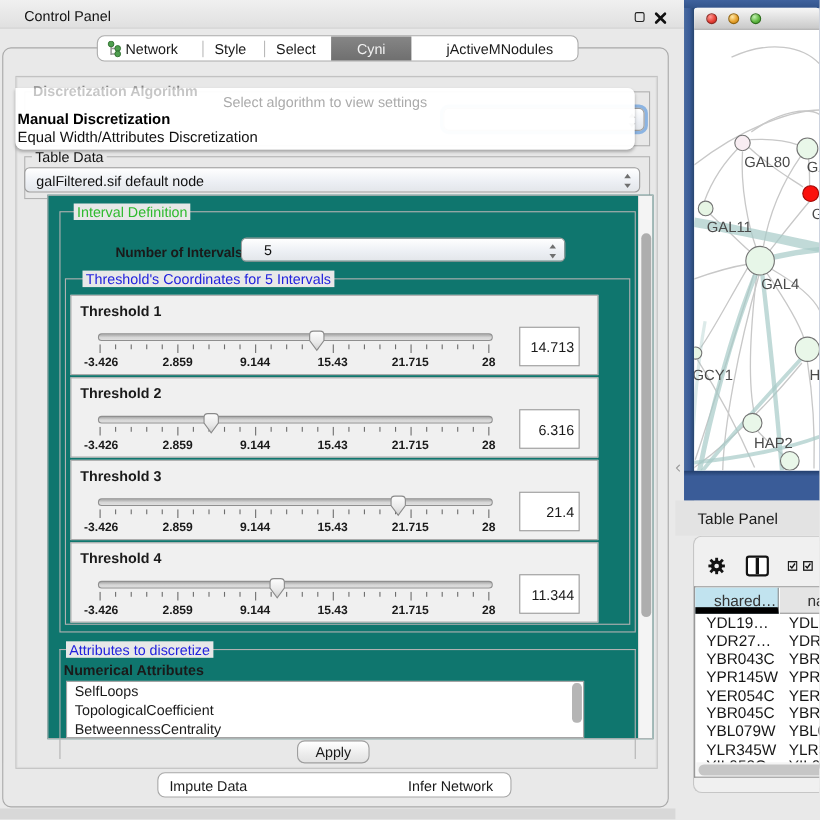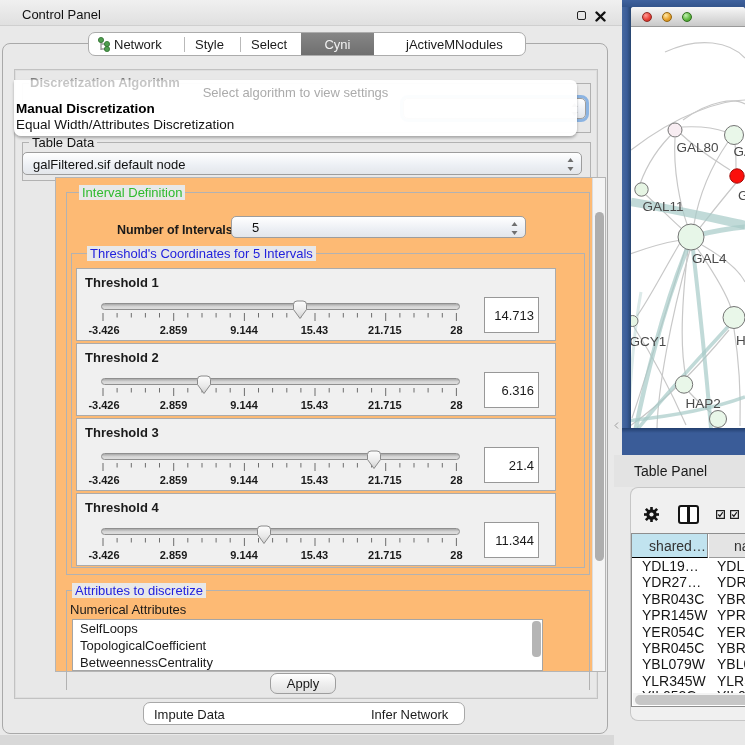--- a/index.html
+++ b/index.html
@@ -34,22 +34,22 @@
   .gtitle { position:absolute; top:-8px; background:#e8e8e8; padding:0 3px; font-size:13px; }
 
   
   .combo { position:absolute; background:linear-gradient(#ffffff,#eceff4 60%,#e3e6ea);
     border:1px solid #9d9d9d; border-radius:5px; }
   .combo .ctext { position:absolute; left:10px; top:3px; font-size:13px; color:#111; }
   .combo .arrows { position:absolute; right:6px; top:2px; width:9px; }
   .combo .arrows svg { display:block; }
 
   
-  #scrollpane { left:55px; top:177px; width:551px; height:495px; border:1px solid #b5b5b5;
-    background:#fdba74; }
+  #scrollpane { left:43px; top:177px; width:551px; height:495px; border:1px solid #b5b5b5;
+    background:#0f766e; }
   #vscroll { position:absolute; right:0px; top:0px; width:13px; height:493px;
     background:#f4f4f4; border-left:1px solid #dcdcdc; }
   #vthumb { position:absolute; left:2px; top:34px; width:9px; height:349px;
     background:#aeaeae; border-radius:5px; }
 
   .thr { position:absolute; left:20px; width:480px; height:73px;
     border:1px solid #ababab; background:#f0f0f0; }
   .thr .name { position:absolute; left:8px; top:6px; font-weight:bold; font-size:13px; }
   .thr .track { position:absolute; left:24px; top:34px; width:359px; height:7px;
     background:linear-gradient(#a8a8a8,#d7d7d7 55%,#dddddd); border:1px solid #8f8f8f;
@@ -91,21 +91,21 @@
     background:linear-gradient(#f7f7f7,#c9c9c9); border-bottom:1px solid #9a9a9a; }
   .light { position:absolute; top:5.2px; width:10px; height:10px; border-radius:50%; }
 
   #tpbar { left:614px; top:455px; width:131px; height:32px; background:#e3e3e3; }
   #tpbar .t { position:absolute; left:20px; top:8px; font-size:14px; color:#1a1a1a; }
   #tcard { left:630px; top:487px; width:115px; height:234px; background:#f0f0f0;
     border:1px solid #c6c6c6; border-right:none; border-radius:8px 0 0 8px; }
   #ttable { left:631px; top:533px; width:114px; height:174px; background:#fff;
     border:1px solid #8e8e8e; border-right:none; overflow:hidden; }
   #thead1 { position:absolute; left:0; top:0; width:76px; height:24px; background:#c1e3ef;
-    border-right:1px solid #8e8e8e; border-bottom:1px solid #000000;
+    border-right:1px solid #8e8e8e; border-bottom:6px solid #000000;
     text-align:center; text-indent:16px; line-height:24px; font-size:14px; color:#333; }
   #thead2 { position:absolute; left:77px; top:0; width:37px; height:24px; background:#e4e4e4;
     border-bottom:1px solid #9a9a9a; font-size:14px; color:#333; }
   .trow { position:absolute; left:0; width:114px; height:16.4px; font-size:14px; color:#161616; }
   .trow .c1 { position:absolute; left:10px; top:0; }
   .trow .c2 { position:absolute; left:85px; top:0; }
   #hscroll { position:absolute; left:1px; bottom:1px; width:112px; height:12px; background:#f4f4f4; }
   #hthumb { position:absolute; left:2px; top:1.5px; width:120px; height:10px;
     background:#c6c6c6; border-radius:5px; }
 
@@ -395,21 +395,21 @@
         <span style="left:379.4px">28</span>
       </div>
       <div class="vbox">
         <span>11.344</span>
       </div>
     </div>
 
   <div class="group" style="left:10px; top:412px; width:524px; height:100px; border-bottom:none;">
     <span class="gtitle" style="left:5px; color:#2222dd;">Attributes to discretize</span>
   </div>
-  <span class="abs" style="left:14px; top:424px; font-weight:normal;">Numerical Attributes</span>
+  <span class="abs" style="left:14px; top:424px; font-weight:bold;">Numerical Attributes</span>
   <div id="numlist" style="left:16px; top:441px; width:471px; height:52px;">
     <div>SelfLoops</div>
     <div>TopologicalCoefficient</div>
     <div>BetweennessCentrality</div>
   </div>
   <div class="abs" style="left:476px; top:443px; width:9px; height:36px; background:#b5b5b5; border-radius:4px;"></div>
 </div>
 
 <div class="abs" id="applybtn">Apply</div>
 

